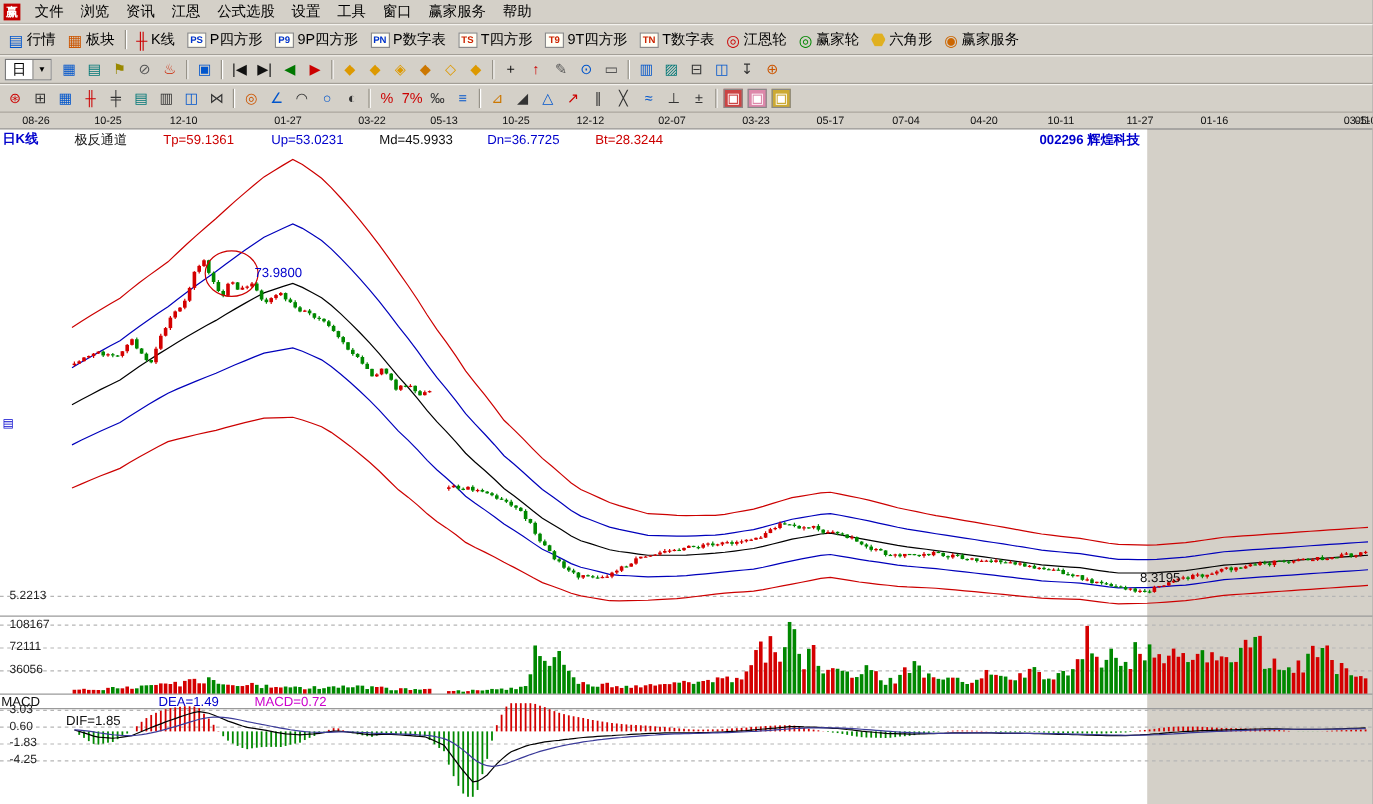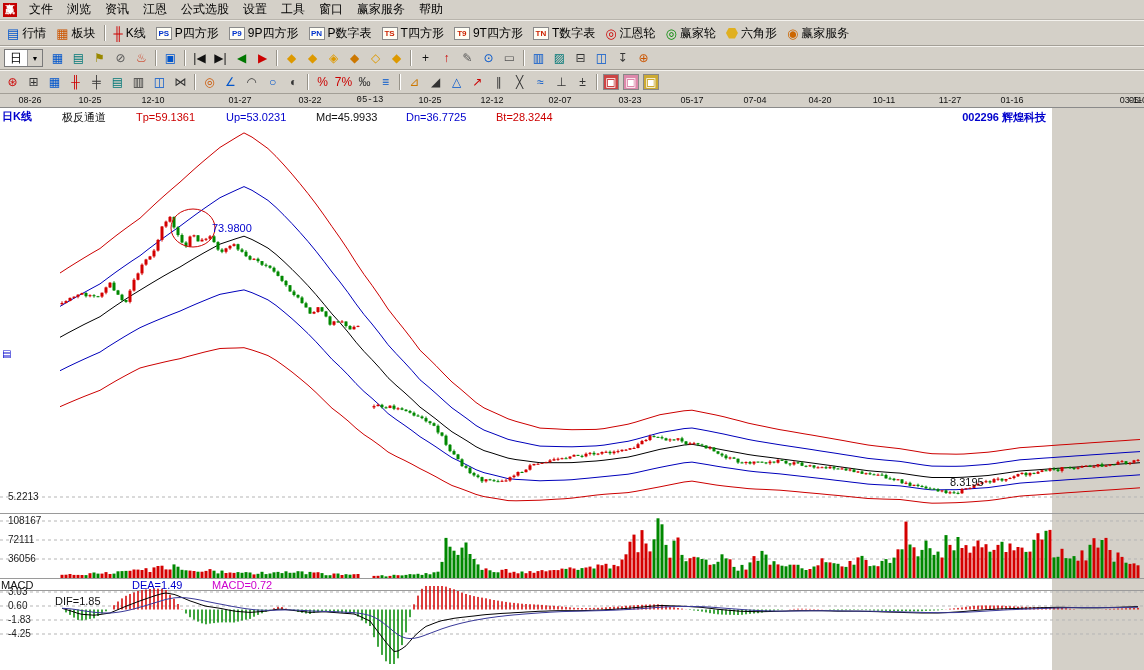--- a/index.html
+++ b/index.html
@@ -16,21 +16,21 @@
   .tbtn2{display:flex;align-items:center;gap:3px;padding:2px 5px;font-size:12px;white-space:nowrap}
   .badge{width:16px;height:13px;border:1px solid #8a8a8a;background:#fffef5;font-size:8px;font-weight:bold;display:flex;align-items:center;justify-content:center}
   .glyph{font-size:13px;line-height:1}
   .tbtn{min-width:21px;height:19px;display:flex;align-items:center;justify-content:center;font-size:12px;padding:0 1px}
   .sep{width:2px;height:16px;border-left:1px solid #979389;border-right:1px solid #fff;margin:0 3px}
   .period{display:flex;align-items:center;height:18px;background:#fff;border:1px solid #7a7a7a;font-size:12px;padding-left:5px;margin:0 4px 0 2px}
   .period .arr{width:15px;height:16px;background:#d4d0c8;border-left:1px solid #999;display:flex;align-items:center;justify-content:center;font-size:7px;margin-left:5px}
   .hexicon{width:12px;height:11px;background:#e0b020;clip-path:polygon(25% 0,75% 0,100% 50%,75% 100%,25% 100%,0 50%)}
   .datebar{position:relative;height:14px;font-size:9px;color:#111;border-bottom:1px solid #8a8a8a;background:#d4d0c8}
   .date{position:absolute;top:1px;transform:translateX(-50%);white-space:nowrap}
-  .chart-wrap{position:relative;width:1052px;height:562px;background:#fff}
+  .chart-wrap{position:relative;width:956px;height:562px;background:#fff}
   #chart-svg{position:absolute;left:0;top:0}
   .ov{position:absolute;font-size:11px;white-space:nowrap;line-height:12px}
   .blue{color:#0000cc}.red{color:#cc0000}.dark{color:#111}.mag{color:#cc00cc}
   .axis{color:#222;font-size:10px}
   .b{font-weight:bold}
 </style>
 </head>
 <body>
 
 <div class="app">
@@ -180,21 +180,21 @@
       <div class="tbtn" style="color: rgb(255, 255, 255); background: rgb(221, 136, 170); border: 1px solid rgb(136, 136, 136); height: 16px; min-width: 16px; margin: 0px 2px;">▣</div>
       <div class="tbtn" style="color: rgb(255, 255, 255); background: rgb(204, 170, 51); border: 1px solid rgb(136, 136, 136); height: 16px; min-width: 16px; margin: 0px 2px;">▣</div>
     </div>
 
   <div class="datebar">
       <span class="date" style="left: 30px;">08-26</span>
       <span class="date" style="left: 90px;">10-25</span>
       <span class="date" style="left: 153px;">12-10</span>
       <span class="date" style="left: 240px;">01-27</span>
       <span class="date" style="left: 310px;">03-22</span>
-      <span class="date" style="left: 370px; font-family: Liberation Mono, monospace;">05-13</span>
+      <span class="date" style="left: 370px;">05-13</span>
       <span class="date" style="left: 430px;">10-25</span>
       <span class="date" style="left: 492px;">12-12</span>
       <span class="date" style="left: 560px;">02-07</span>
       <span class="date" style="left: 630px;">03-23</span>
       <span class="date" style="left: 692px;">05-17</span>
       <span class="date" style="left: 755px;">07-04</span>
       <span class="date" style="left: 820px;">04-20</span>
       <span class="date" style="left: 884px; text-align: center;">10-11</span>
       <span class="date" style="left: 950px;">11-27</span>
       <span class="date" style="left: 1012px; text-align: right;">01-16</span>

